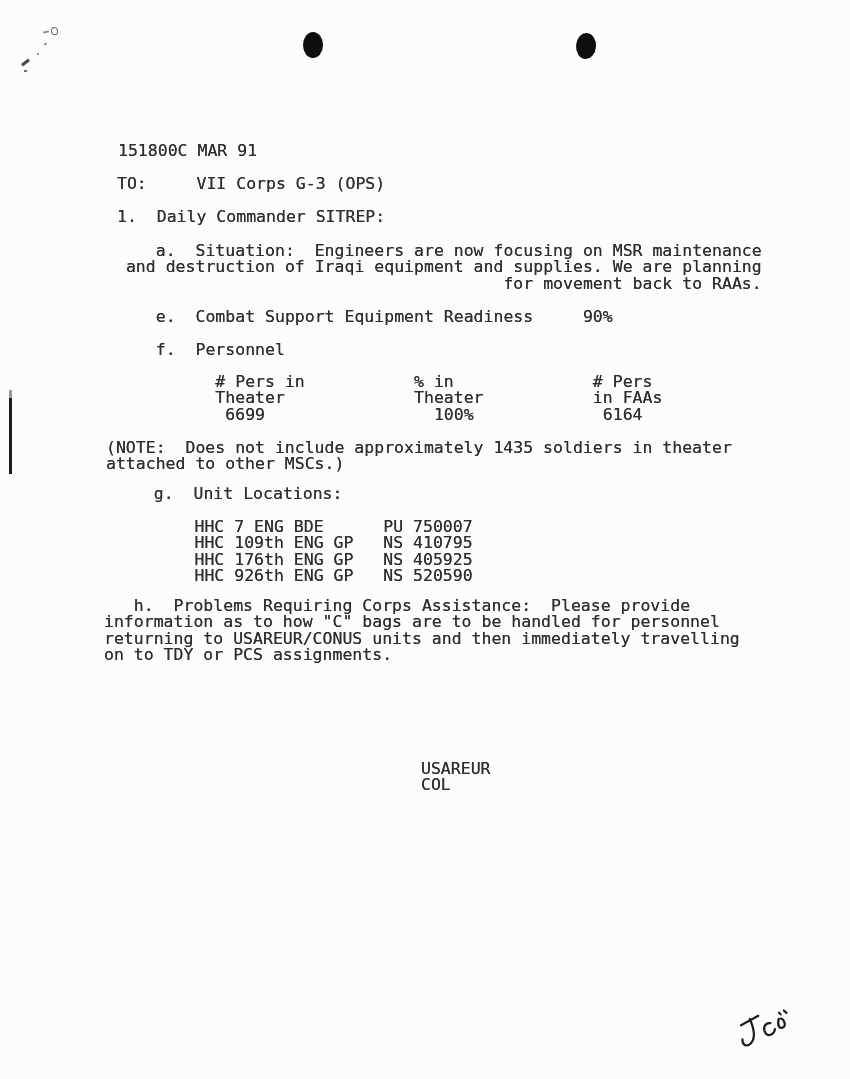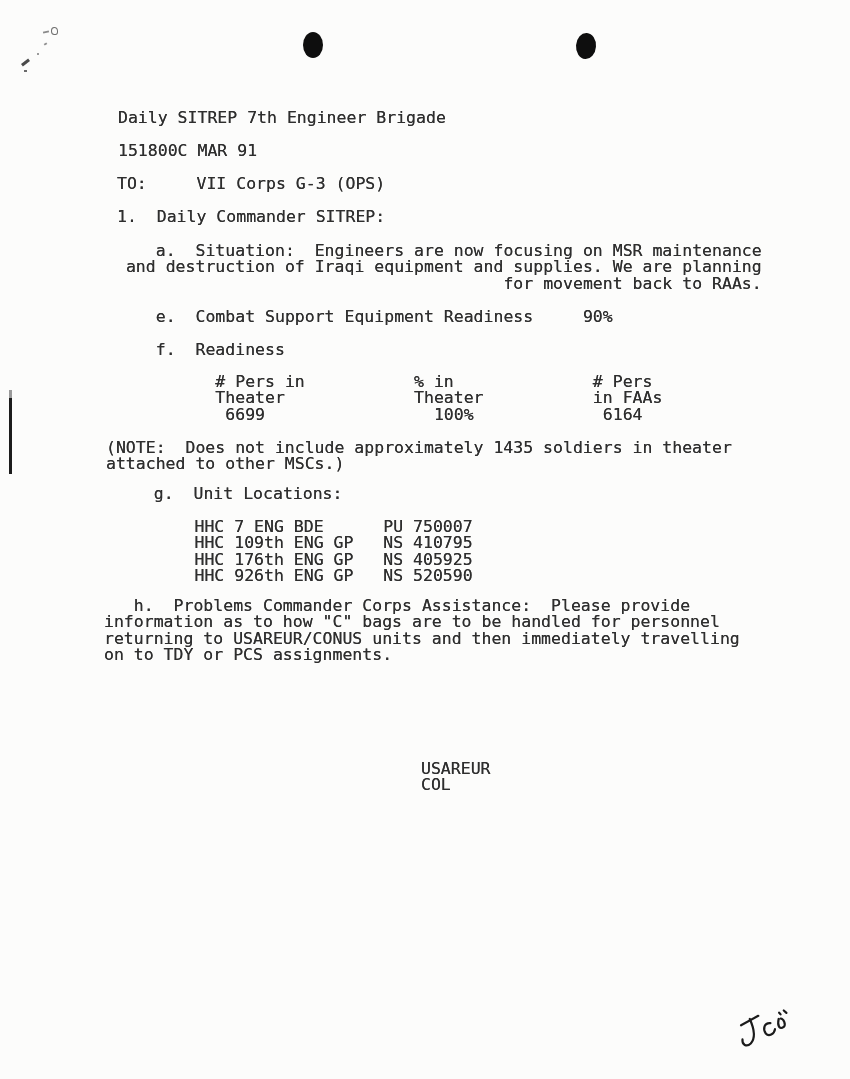--- a/index.html
+++ b/index.html
@@ -75,23 +75,20 @@
     <span class="scr-ring"></span>
     <span class="scr-dash1"></span>
     <span class="scr-dot1"></span>
     <span class="scr-dot2"></span>
     <span class="scr-stroke"></span>
     <span class="scr-dot3"></span>
   </div>
   <div class="margin-mark-cap"></div>
   <div class="margin-mark"></div>
 
-  <div class="pblock" style="left:118px; top:110px;">
-    <div class="line">Daily SITREP 7th Engineer Brigade</div>
-  </div>
 
   <div class="pblock" style="left:118px; top:143px;">
     <div class="line">151800C MAR 91</div>
   </div>
 
   <div class="pblock" style="left:117px; top:176px;">
     <div class="line">TO:     VII Corps G-3 (OPS)</div>
   </div>
 
   <div class="pblock" style="left:117px; top:209px;">
@@ -102,21 +99,21 @@
     <div class="line">    a.  Situation:  Engineers are now focusing on MSR maintenance</div>
     <div class="line">and destruction of Iraqi equipment and supplies. We are planning</div>
     <div class="line">for movement back to RAAs.</div>
   </div>
 
   <div class="pblock" style="left:116px; top:309px;">
     <div class="line">    e.  Combat Support Equipment Readiness     90%</div>
   </div>
 
   <div class="pblock" style="left:116px; top:342px;">
-    <div class="line">    f.  Readiness</div>
+    <div class="line">    f.  Personnel</div>
   </div>
 
   <div class="pblock" style="left:116px; top:374px;">
     <div class="line">          # Pers in           % in              # Pers</div>
     <div class="line">          Theater             Theater           in FAAs</div>
     <div class="line">           6699                 100%             6164</div>
   </div>
 
   <div class="pblock" style="left:106px; top:440px;">
     <div class="line">(NOTE:  Does not include approximately 1435 soldiers in theater</div>
@@ -128,21 +125,21 @@
   </div>
 
   <div class="pblock" style="left:115px; top:519px;">
     <div class="line">        HHC 7 ENG BDE      PU 750007</div>
     <div class="line">        HHC 109th ENG GP   NS 410795</div>
     <div class="line">        HHC 176th ENG GP   NS 405925</div>
     <div class="line">        HHC 926th ENG GP   NS 520590</div>
   </div>
 
   <div class="pblock" style="left:104px; top:598px;">
-    <div class="line">   h.  Problems Commander Corps Assistance:  Please provide</div>
+    <div class="line">   h.  Problems Requiring Corps Assistance:  Please provide</div>
     <div class="line">information as to how "C" bags are to be handled for personnel</div>
     <div class="line">returning to USAREUR/CONUS units and then immediately travelling</div>
     <div class="line">on to TDY or PCS assignments.</div>
   </div>
 
 
   <div class="pblock" style="left:421px; top:761px;">
     <div class="line">USAREUR</div>
     <div class="line">COL</div>
   </div>

